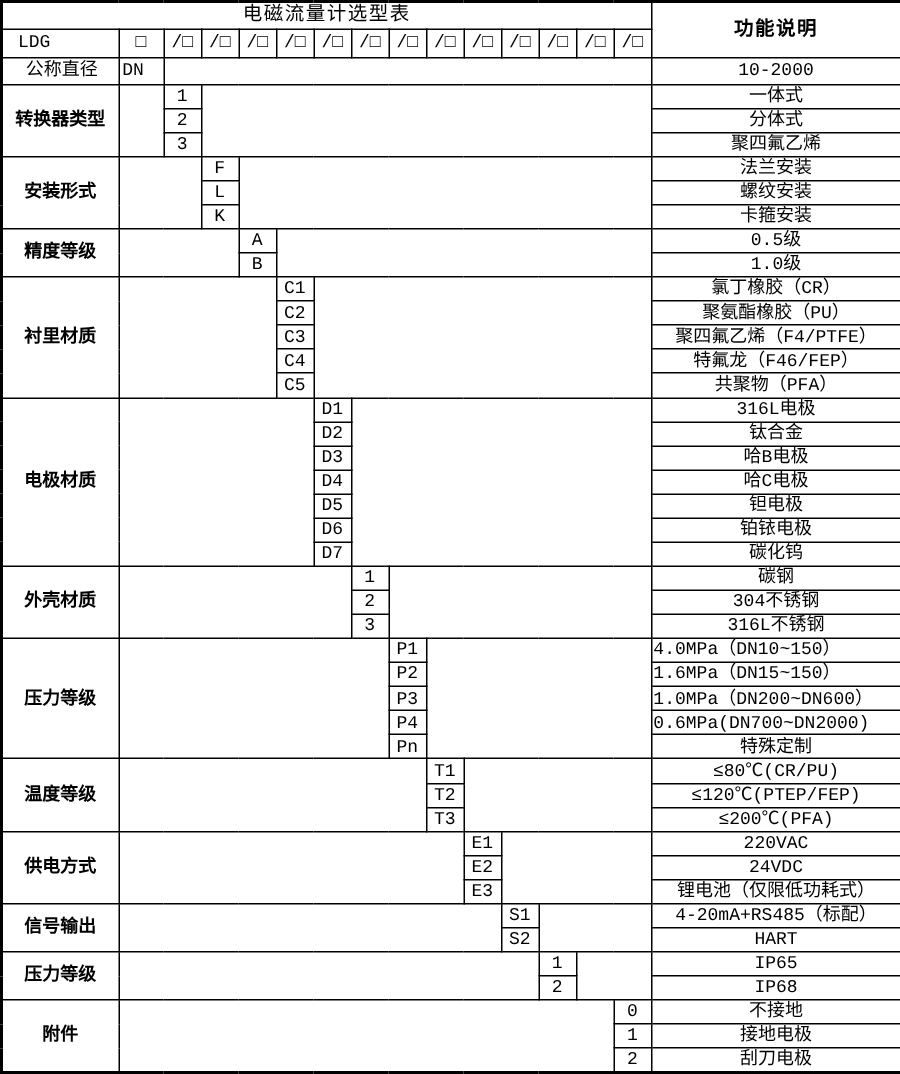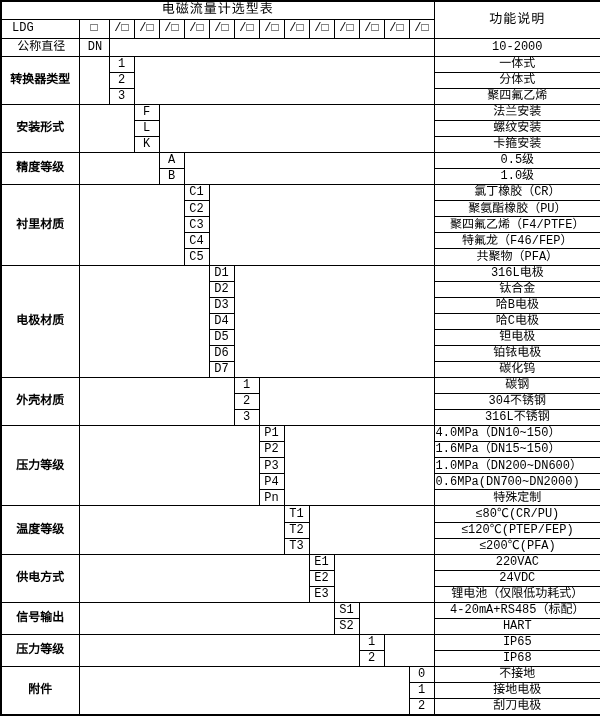--- a/index.html
+++ b/index.html
@@ -18,25 +18,25 @@
     vertical-align:middle;
     white-space:nowrap;
     line-height:1.05;
   }
   table{border:2px solid #000;}
   tr{height:16px;}
   tr.r-title{height:18px;}
   tr.r-ldg{height:19px;}
   tr.r-dn{height:18px;}
   .title-cell{font-size:13px;letter-spacing:1px;}
-  .hdr-cell{font-size:13px;letter-spacing:1px;}
+  .hdr-cell{font-size:13px;letter-spacing:1px;font-weight:bold;}
   .lab{text-align:center;font-weight:bold;}
   .lab-ldg{text-align:left;padding-left:10px;}
   .lab-dn{text-align:center;padding-left:2px;}
-  .code-dn{text-align:center;padding-left:2px;}
+  .code-dn{text-align:left;padding-left:2px;}
   .al{text-align:left;padding-left:1px;}
   .sp{background:#fff;}
 </style>
 </head>
 <body>
 
 <div class="sheet">
 <table>
 <colgroup>
   <col style="width:78px">

